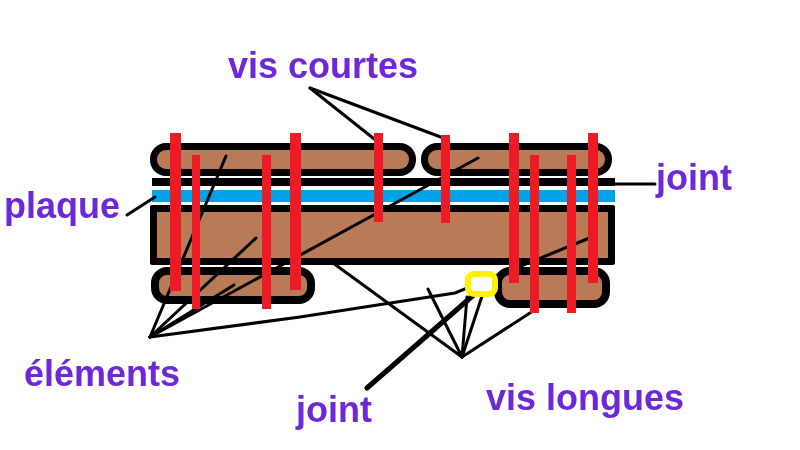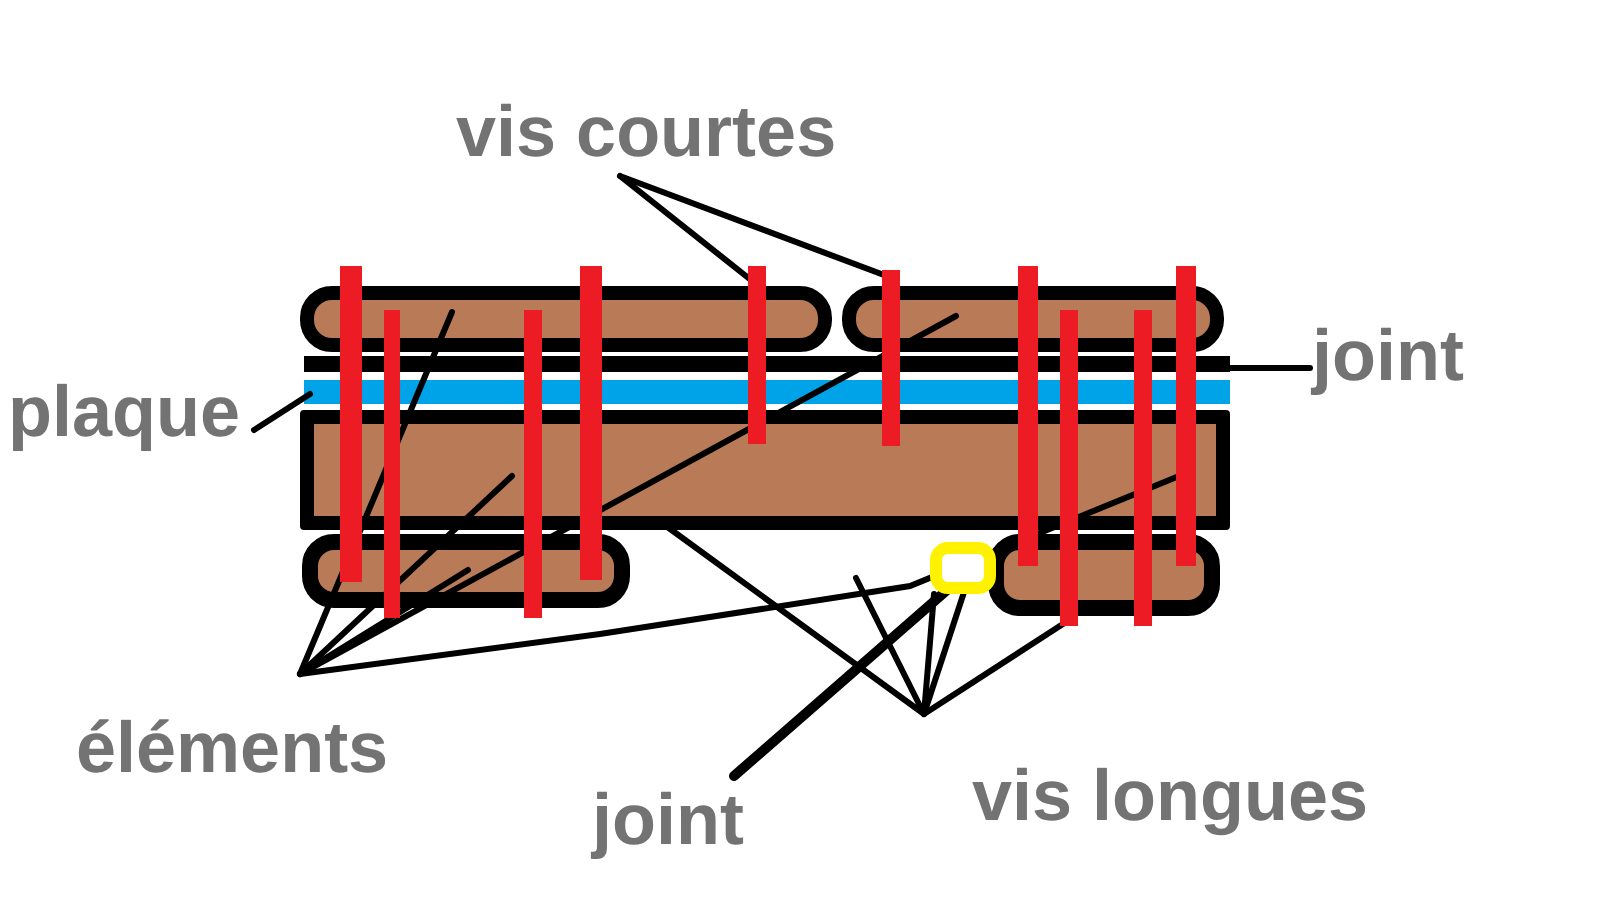--- a/index.html
+++ b/index.html
@@ -38,25 +38,25 @@
   .s7 {left:509px;top:133px;width:10px;height:150px;}
   .s8 {left:530px;top:155px;width:9px; height:158px;}
   .s9 {left:567px;top:155px;width:9px; height:158px;}
   .s10{left:588px;top:133px;width:10px;height:150px;}
   
   .valve-box{
     position:absolute;left:465px;top:271px;width:33px;height:26px;
     background:#fff;border:6px solid var(--yellow,#FFF200);border-radius:9px;z-index:4;
   }
   
-  .lbl{position:absolute;color:#737373;font-weight:700;font-size:36px;line-height:1.1;white-space:nowrap;z-index:5;}
+  .lbl{position:absolute;color:#6d28d9;font-weight:700;font-size:36px;line-height:1.1;white-space:nowrap;z-index:5;}
   .lbl.vis-courtes{left:228px;top:46px;}
   .lbl.plaque     {left:4px;  top:186px;}
   .lbl.joint      {left:656px;top:158px;}
-  .lbl.elements   {left:38px; top:354px;}
+  .lbl.elements   {left:24px; top:354px;}
   .lbl.valve      {left:296px;top:390px;}
   .lbl.vis-longues{left:486px;top:378px;}
 </style>
 </head>
 <body>
 
 <div class="canvas">
 
   <div class="plate top-left"></div>
   <div class="plate top-right"></div>

